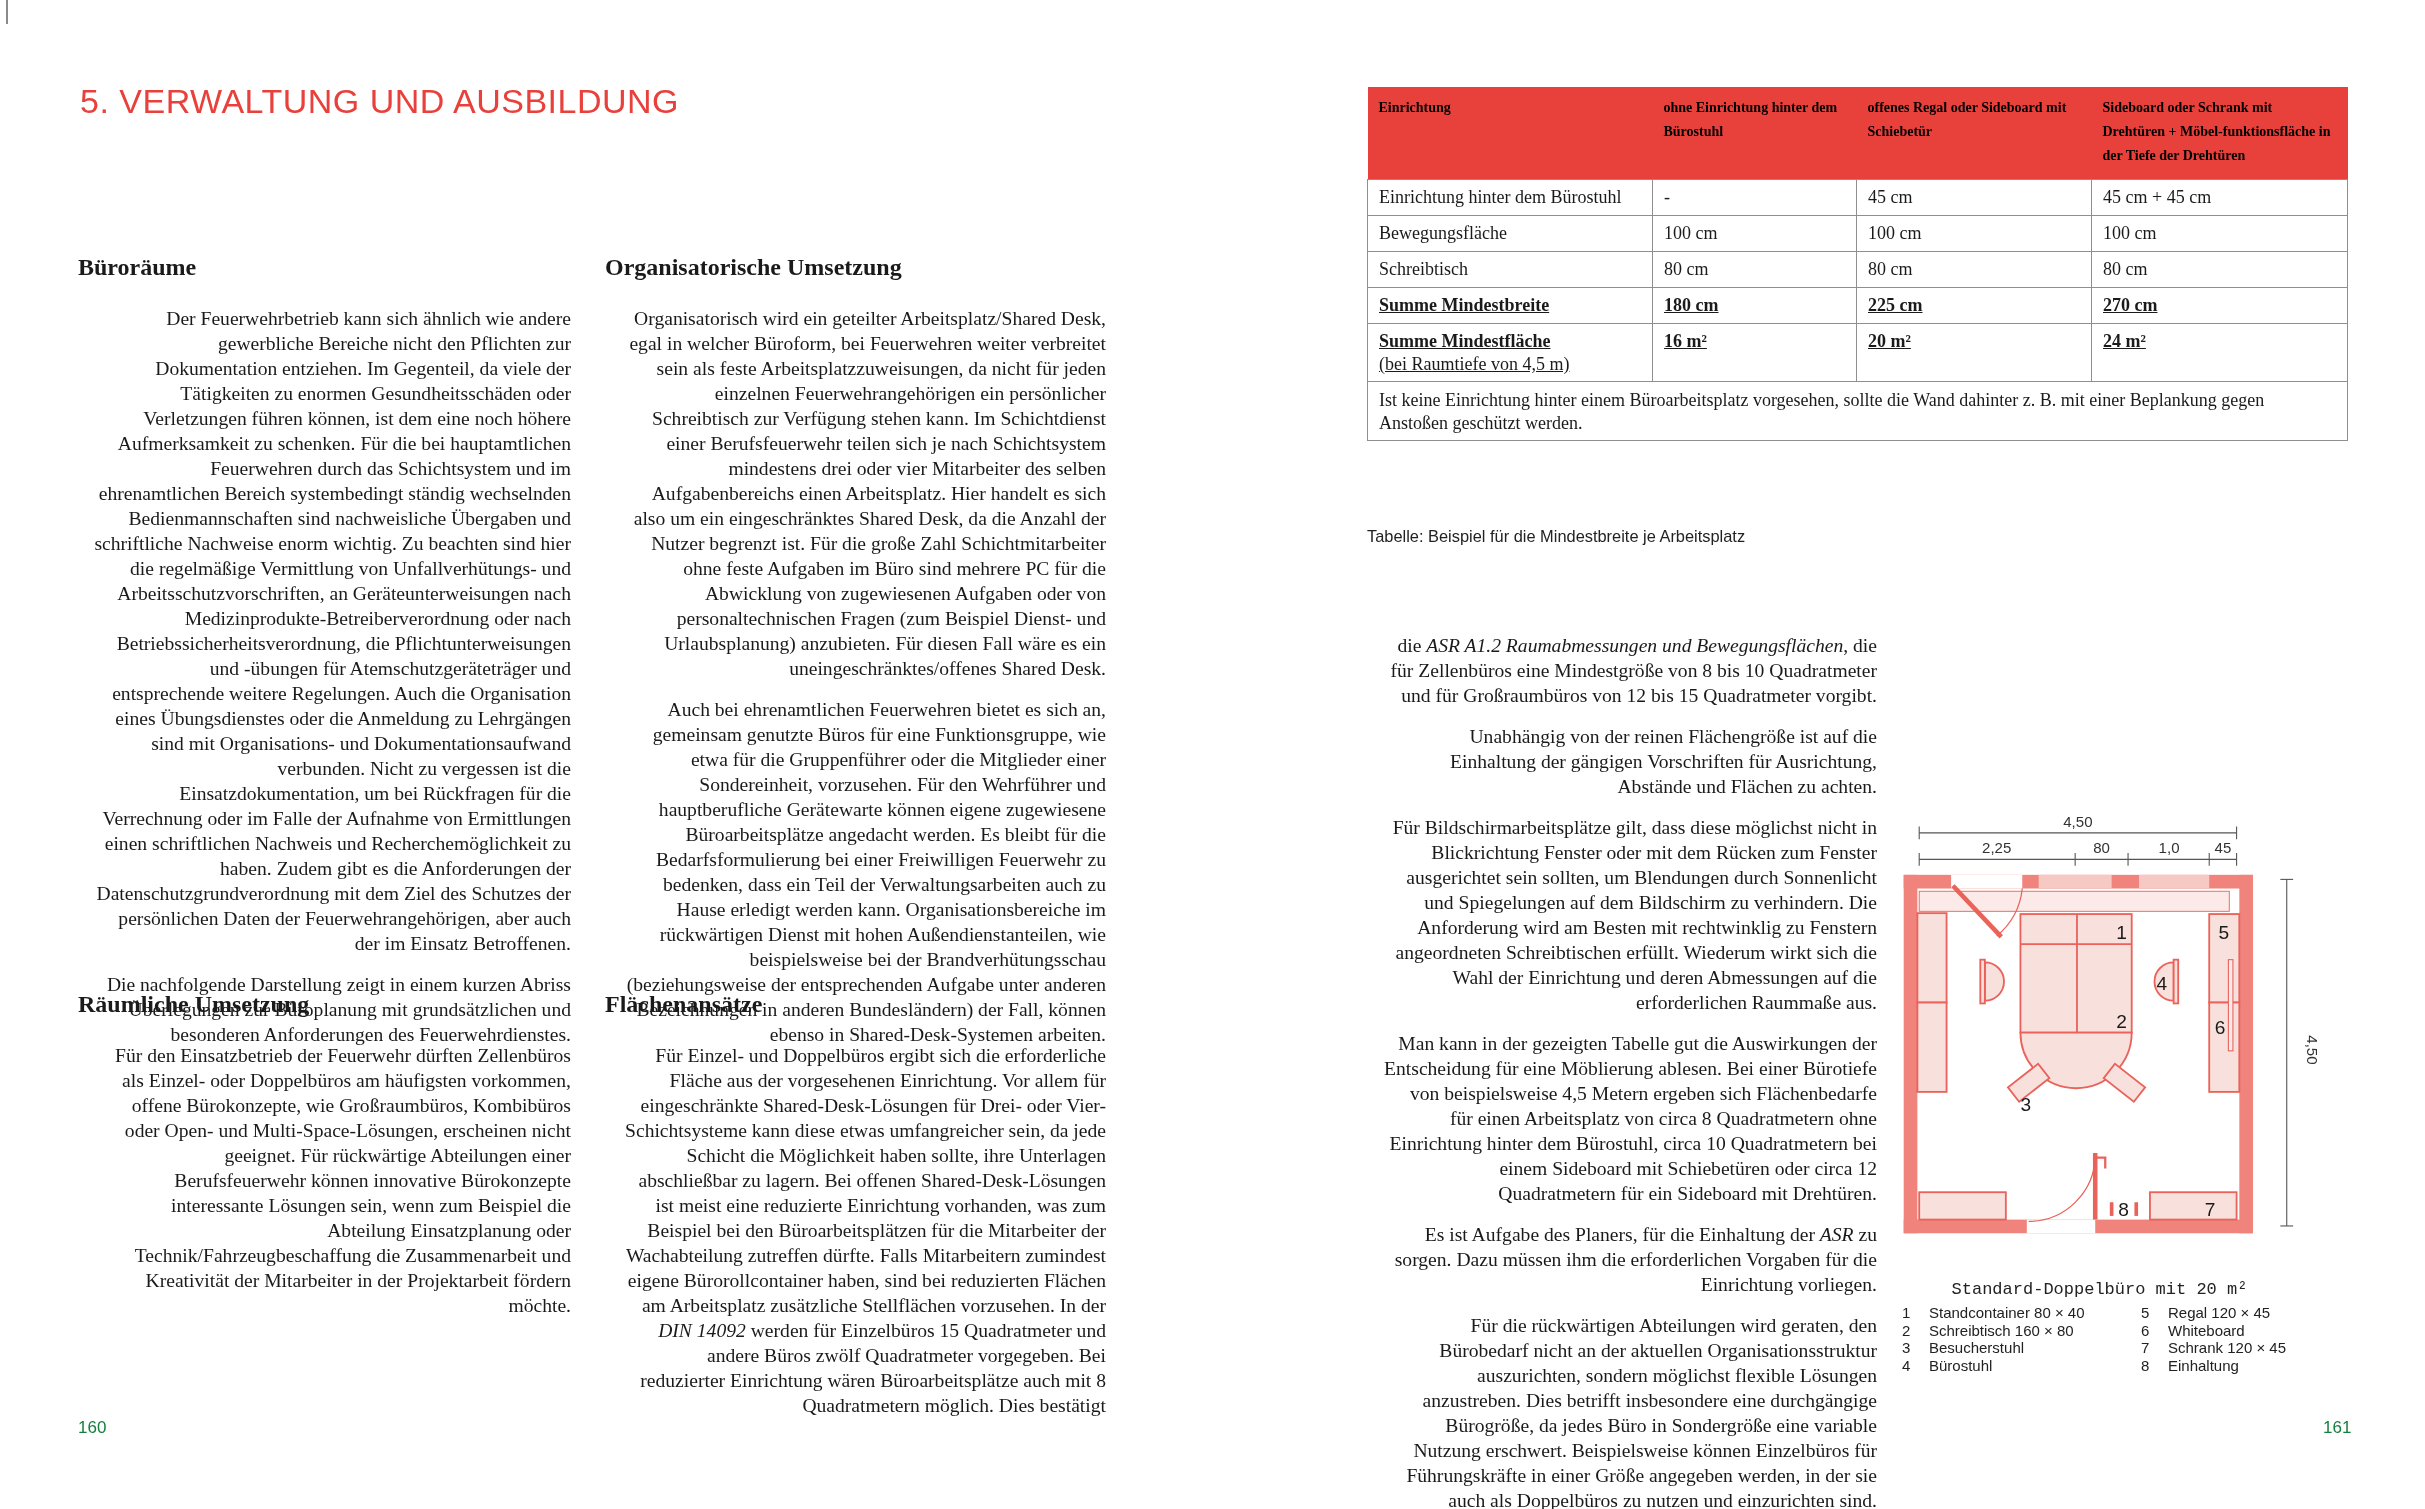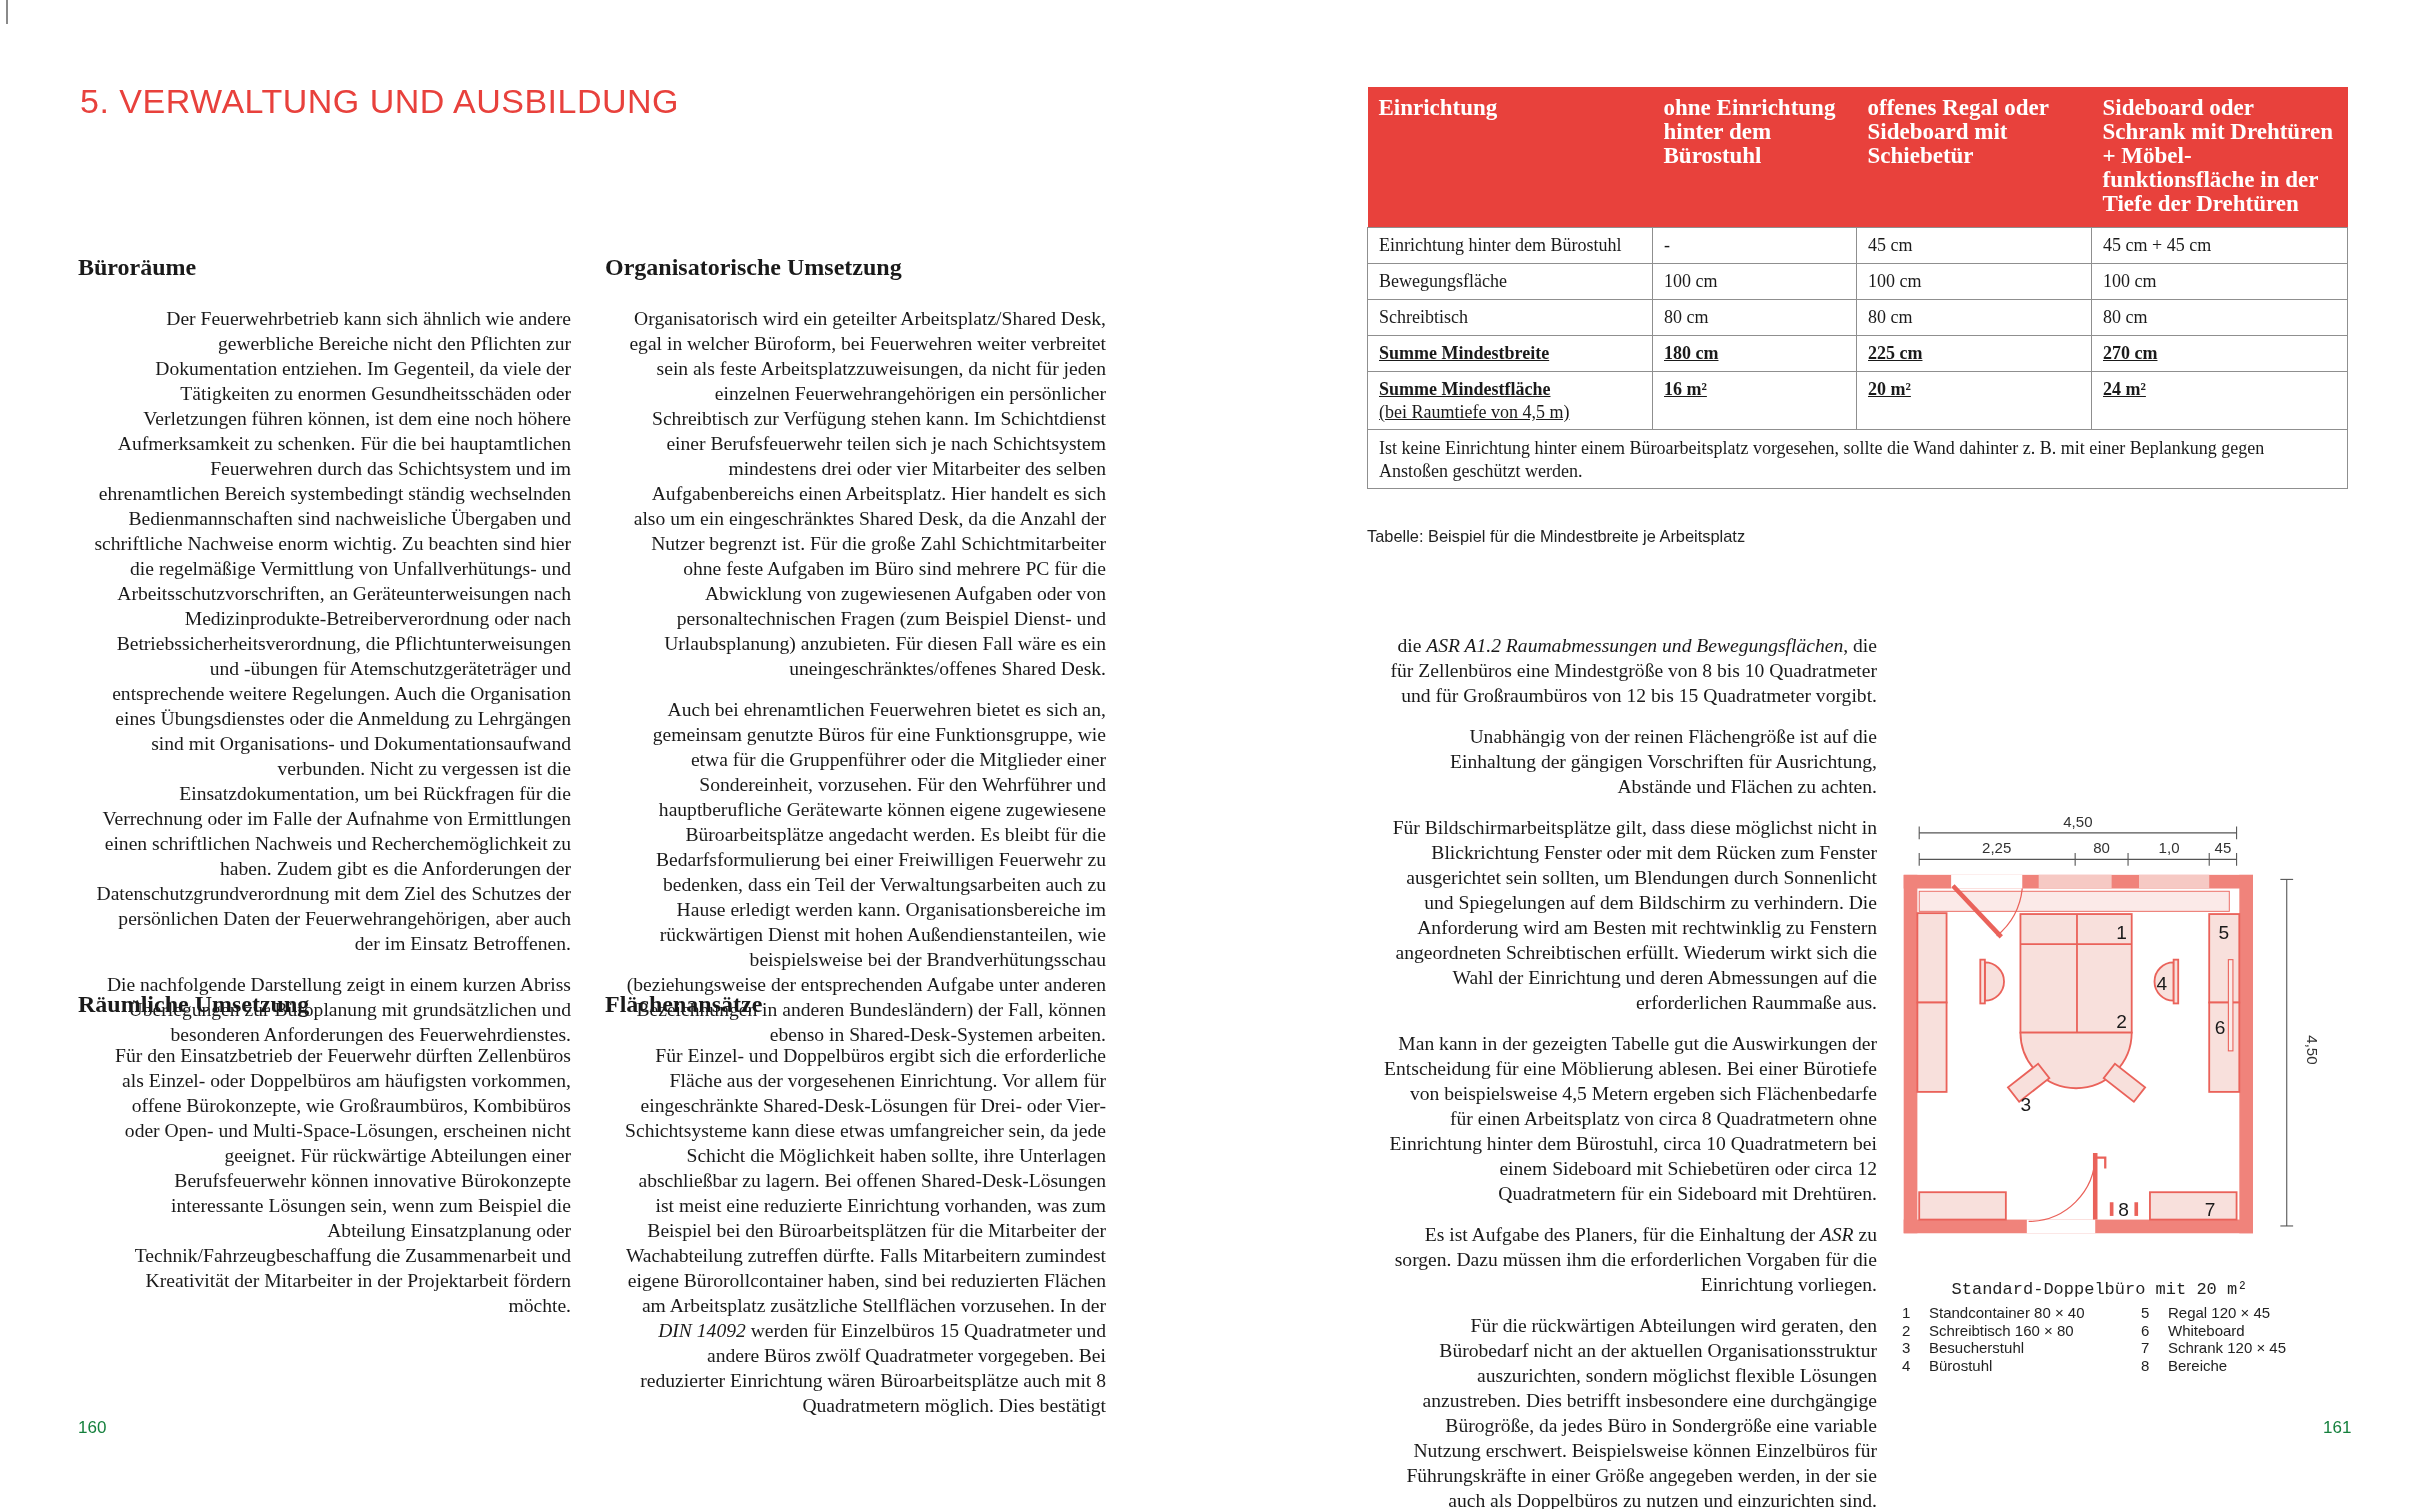--- a/index.html
+++ b/index.html
@@ -10,22 +10,22 @@
   
   .chapter-title{font-family:Liberation Sans, sans-serif;font-weight:400;
        font-size:34px;letter-spacing:0.5px;color:#e8413c;}
   
   .textcol{width:509px;font-size:19.6px;line-height:25px;}
   .textcol p{margin:16px;text-align:right;}
   .textcol h2{font-size:24px;line-height:27px;margin:0 0 25px 0;font-weight:bold;}
   
   table.mintable{border-collapse:collapse;width:980px;table-layout:fixed;
        font-family:"Liberation Serif",serif;}
-  table.mintable th{background:#e8413c;color:#ffffff;font-weight:bold;
-       font-size:23px;line-height:24px;text-align:left;vertical-align:top;
+  table.mintable th{background:#e8413c;color:#000000;font-weight:bold;
+       font-size:14px;line-height:24px;text-align:left;vertical-align:top;
        padding:9px 11px 11px 11px;border:none;}
   table.mintable td{border:0.9px solid #8f8f8f;font-size:18px;line-height:23px;
        vertical-align:top;padding:6.4px 11px 5.5px 11px;}
   tr.boldrow td{font-weight:bold;text-decoration:underline;}
   td .sublabel{font-weight:normal;display:block;}
   td.notecell{font-size:18px;line-height:24px;padding:7.3px 11px 9px 11px;font-weight:normal;}
   .table-caption{font-family:"Liberation Sans",sans-serif;font-size:16.4px;color:#222;}
   
   .plan-caption{font-family:Liberation Mono, monospace;font-size:17px;color:#222;
        text-align:center;width:329px;}
@@ -255,18 +255,18 @@
   <div class="row">
       <span class="num">6</span>
       <span>Whiteboard</span>
     </div>
   <div class="row">
       <span class="num">7</span>
       <span>Schrank 120 × 45</span>
     </div>
   <div class="row">
       <span class="num">8</span>
-      <span>Bereiche</span>
+      <span>Einhaltung</span>
     </div>
 </div>
 
 <div class="abs pagenum" style="left:2323px;top:1418px;">161</div>
 
 
 </body></html>

